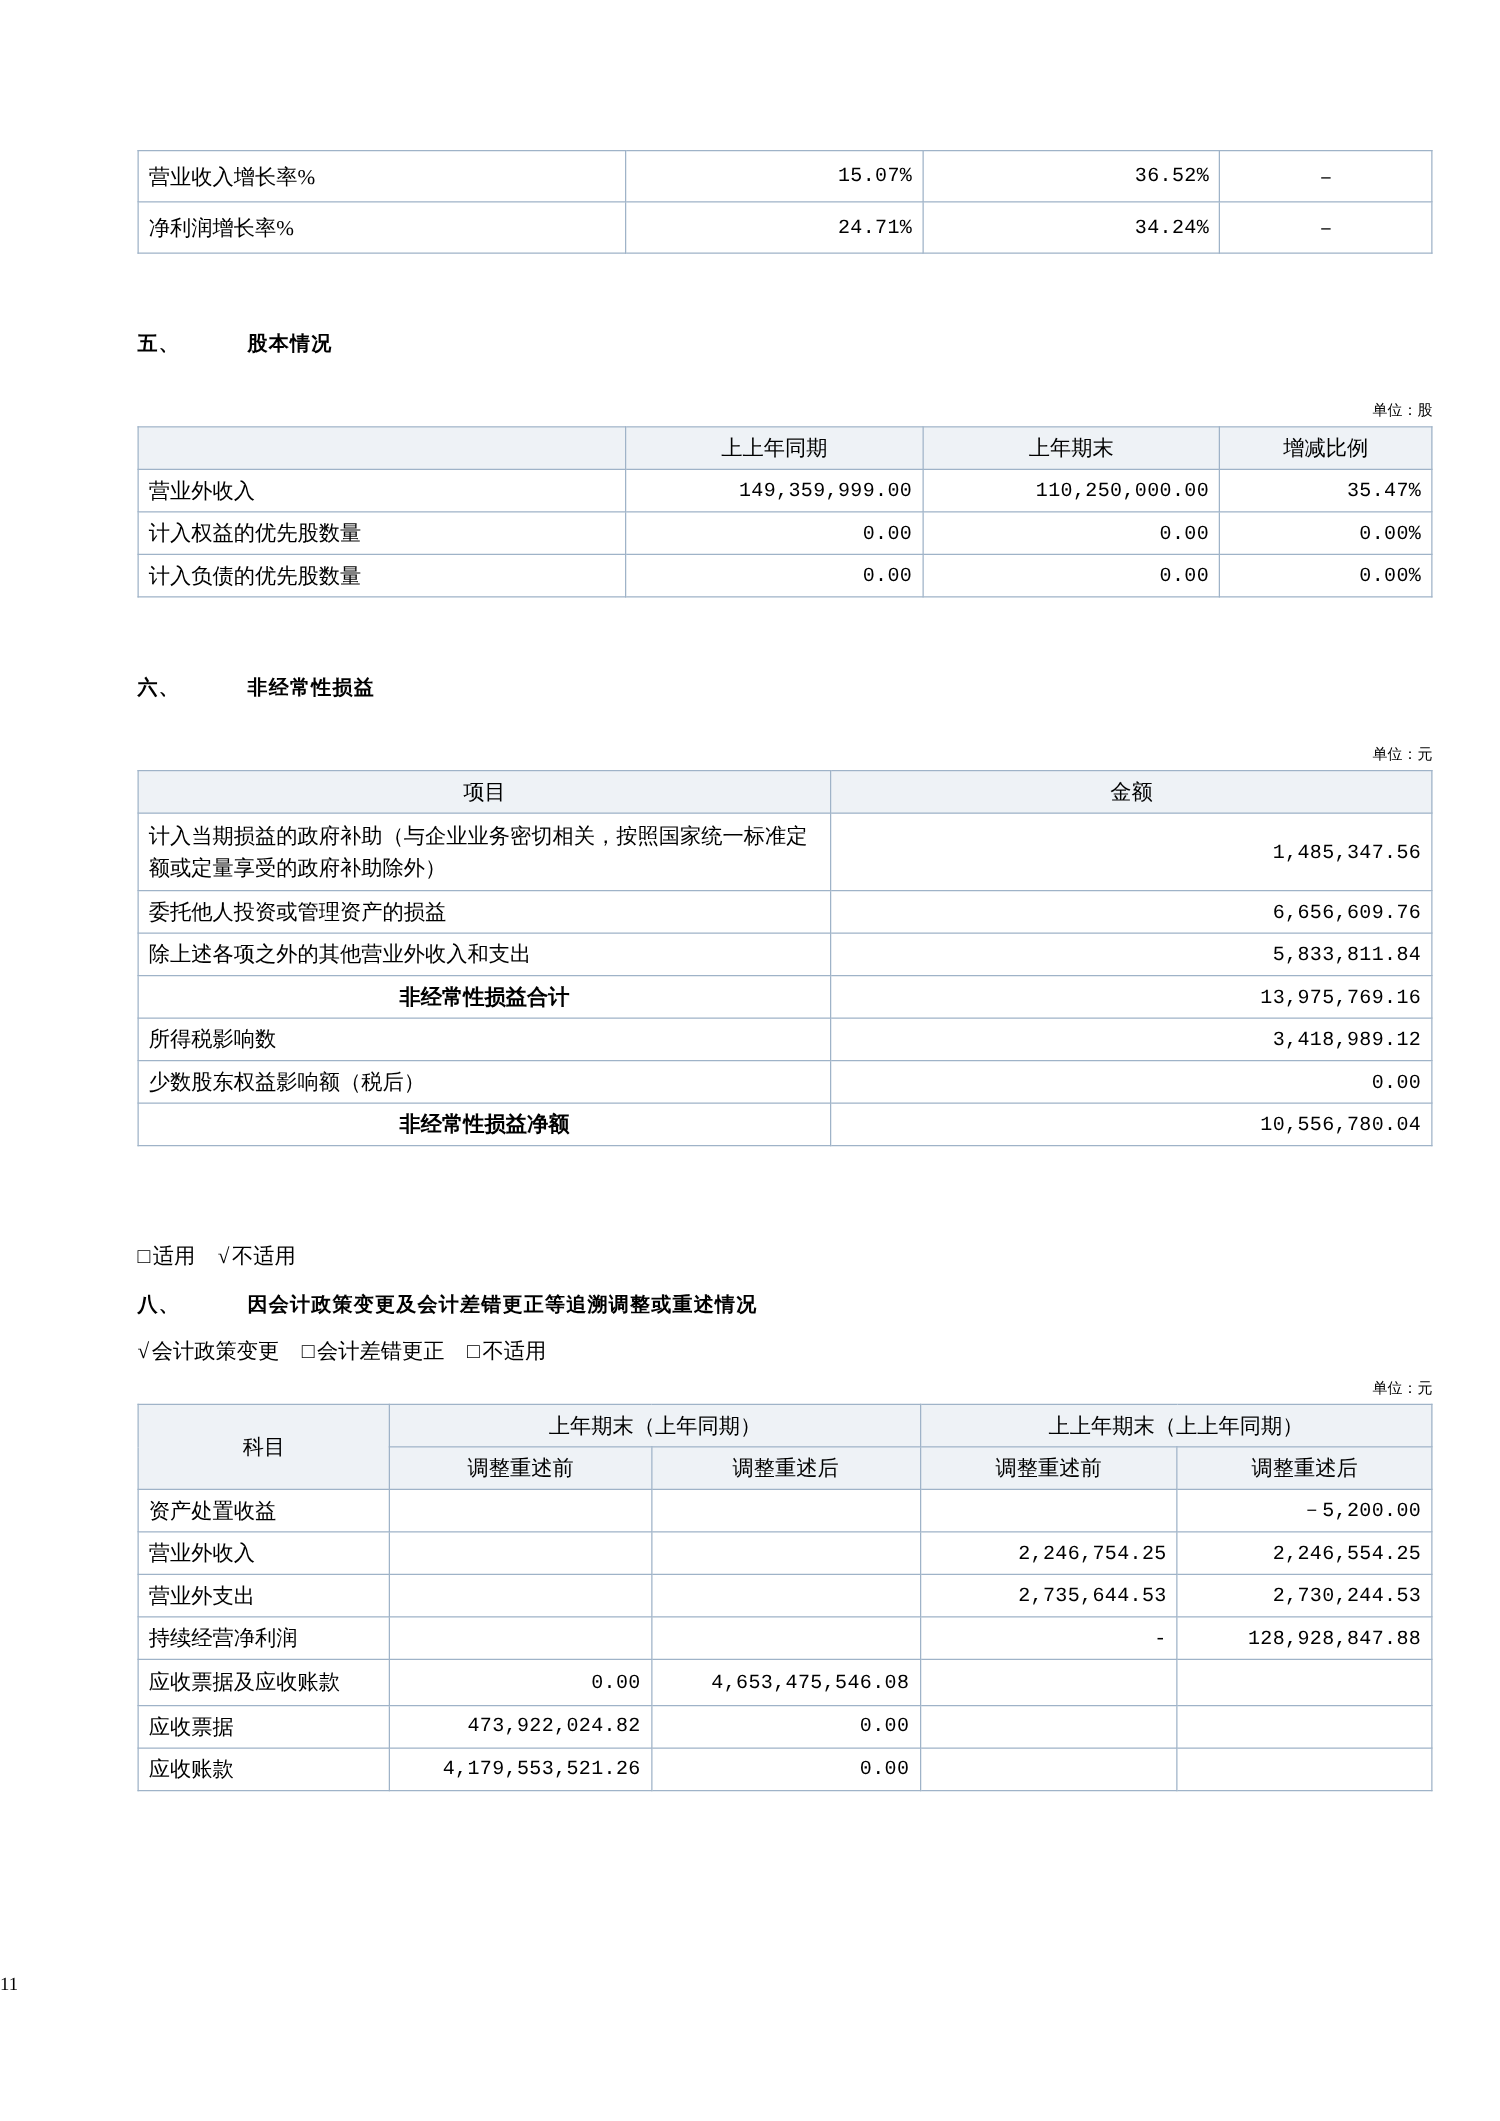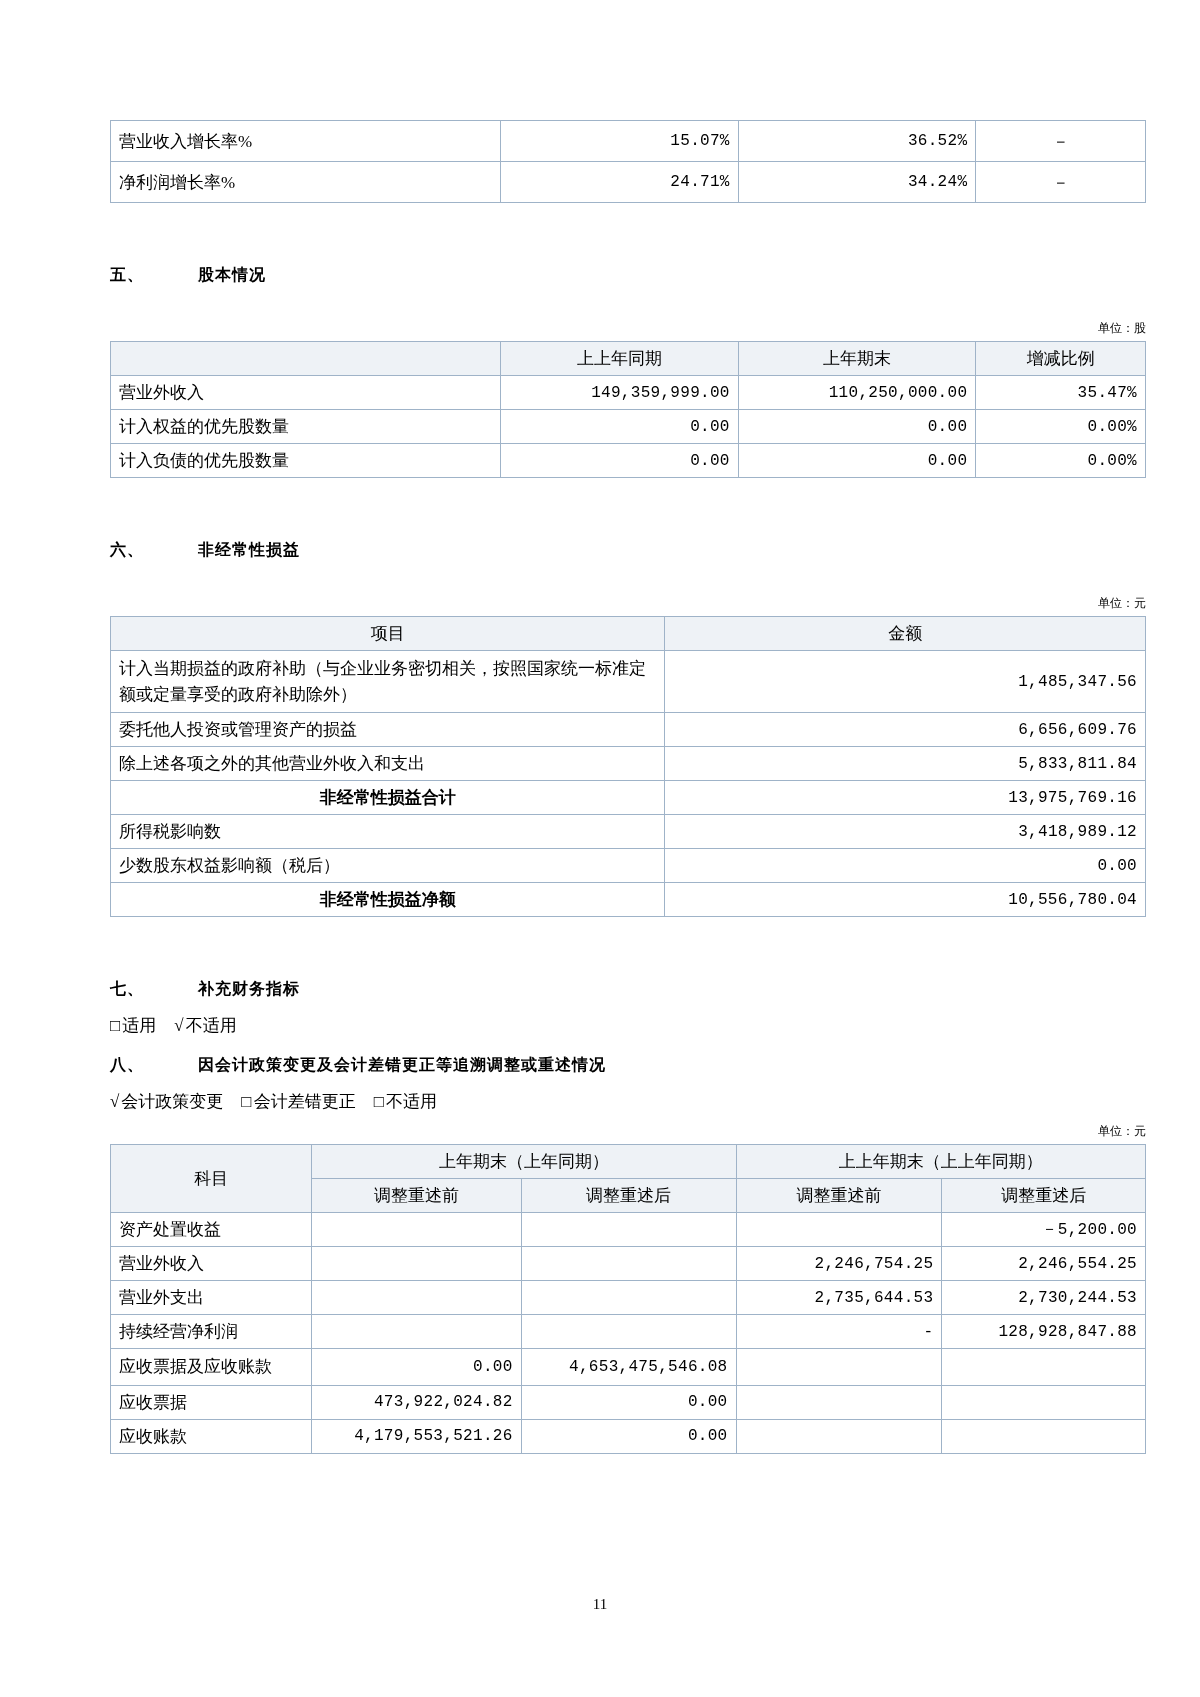--- a/index.html
+++ b/index.html
@@ -72,24 +72,23 @@
 
   .check-line {
     font-size: 17px;
     margin: 14px 0 0 0;
   }
   .check-line .box { margin-right: 2px; }
   .check-line span.opt { margin-right: 18px; }
 
   .page-num {
     position: absolute;
-    bottom: 84px;
+    bottom: 100px;
     left: 0;
     width: 1200px;
-    text-align: center;
     font-size: 15px;
   }
 
   
   .top-table td { height: 30px; }
 </style>
 </head>
 <body>
 
 <div class="page">
@@ -212,23 +211,20 @@
       </tr>
       <tr>
         <td class="ctr bold">非经常性损益净额</td>
         <td class="num">10,556,780.04</td>
       </tr>
     </tbody>
   </table>
 
   <div class="spacer-lg"></div>
 
-  <div class="sec-head">
-    <span class="ord">七、</span><span>补充财务指标</span>
-  </div>
 
   <div class="check-line">
     <span class="opt"><span class="box">□</span><span>适用</span></span><span class="opt"><span class="box">√</span><span>不适用</span></span>
   </div>
 
   <div class="spacer-sm"></div>
 
   <div class="sec-head">
     <span class="ord">八、</span><span>因会计政策变更及会计差错更正等追溯调整或重述情况</span>
   </div>

